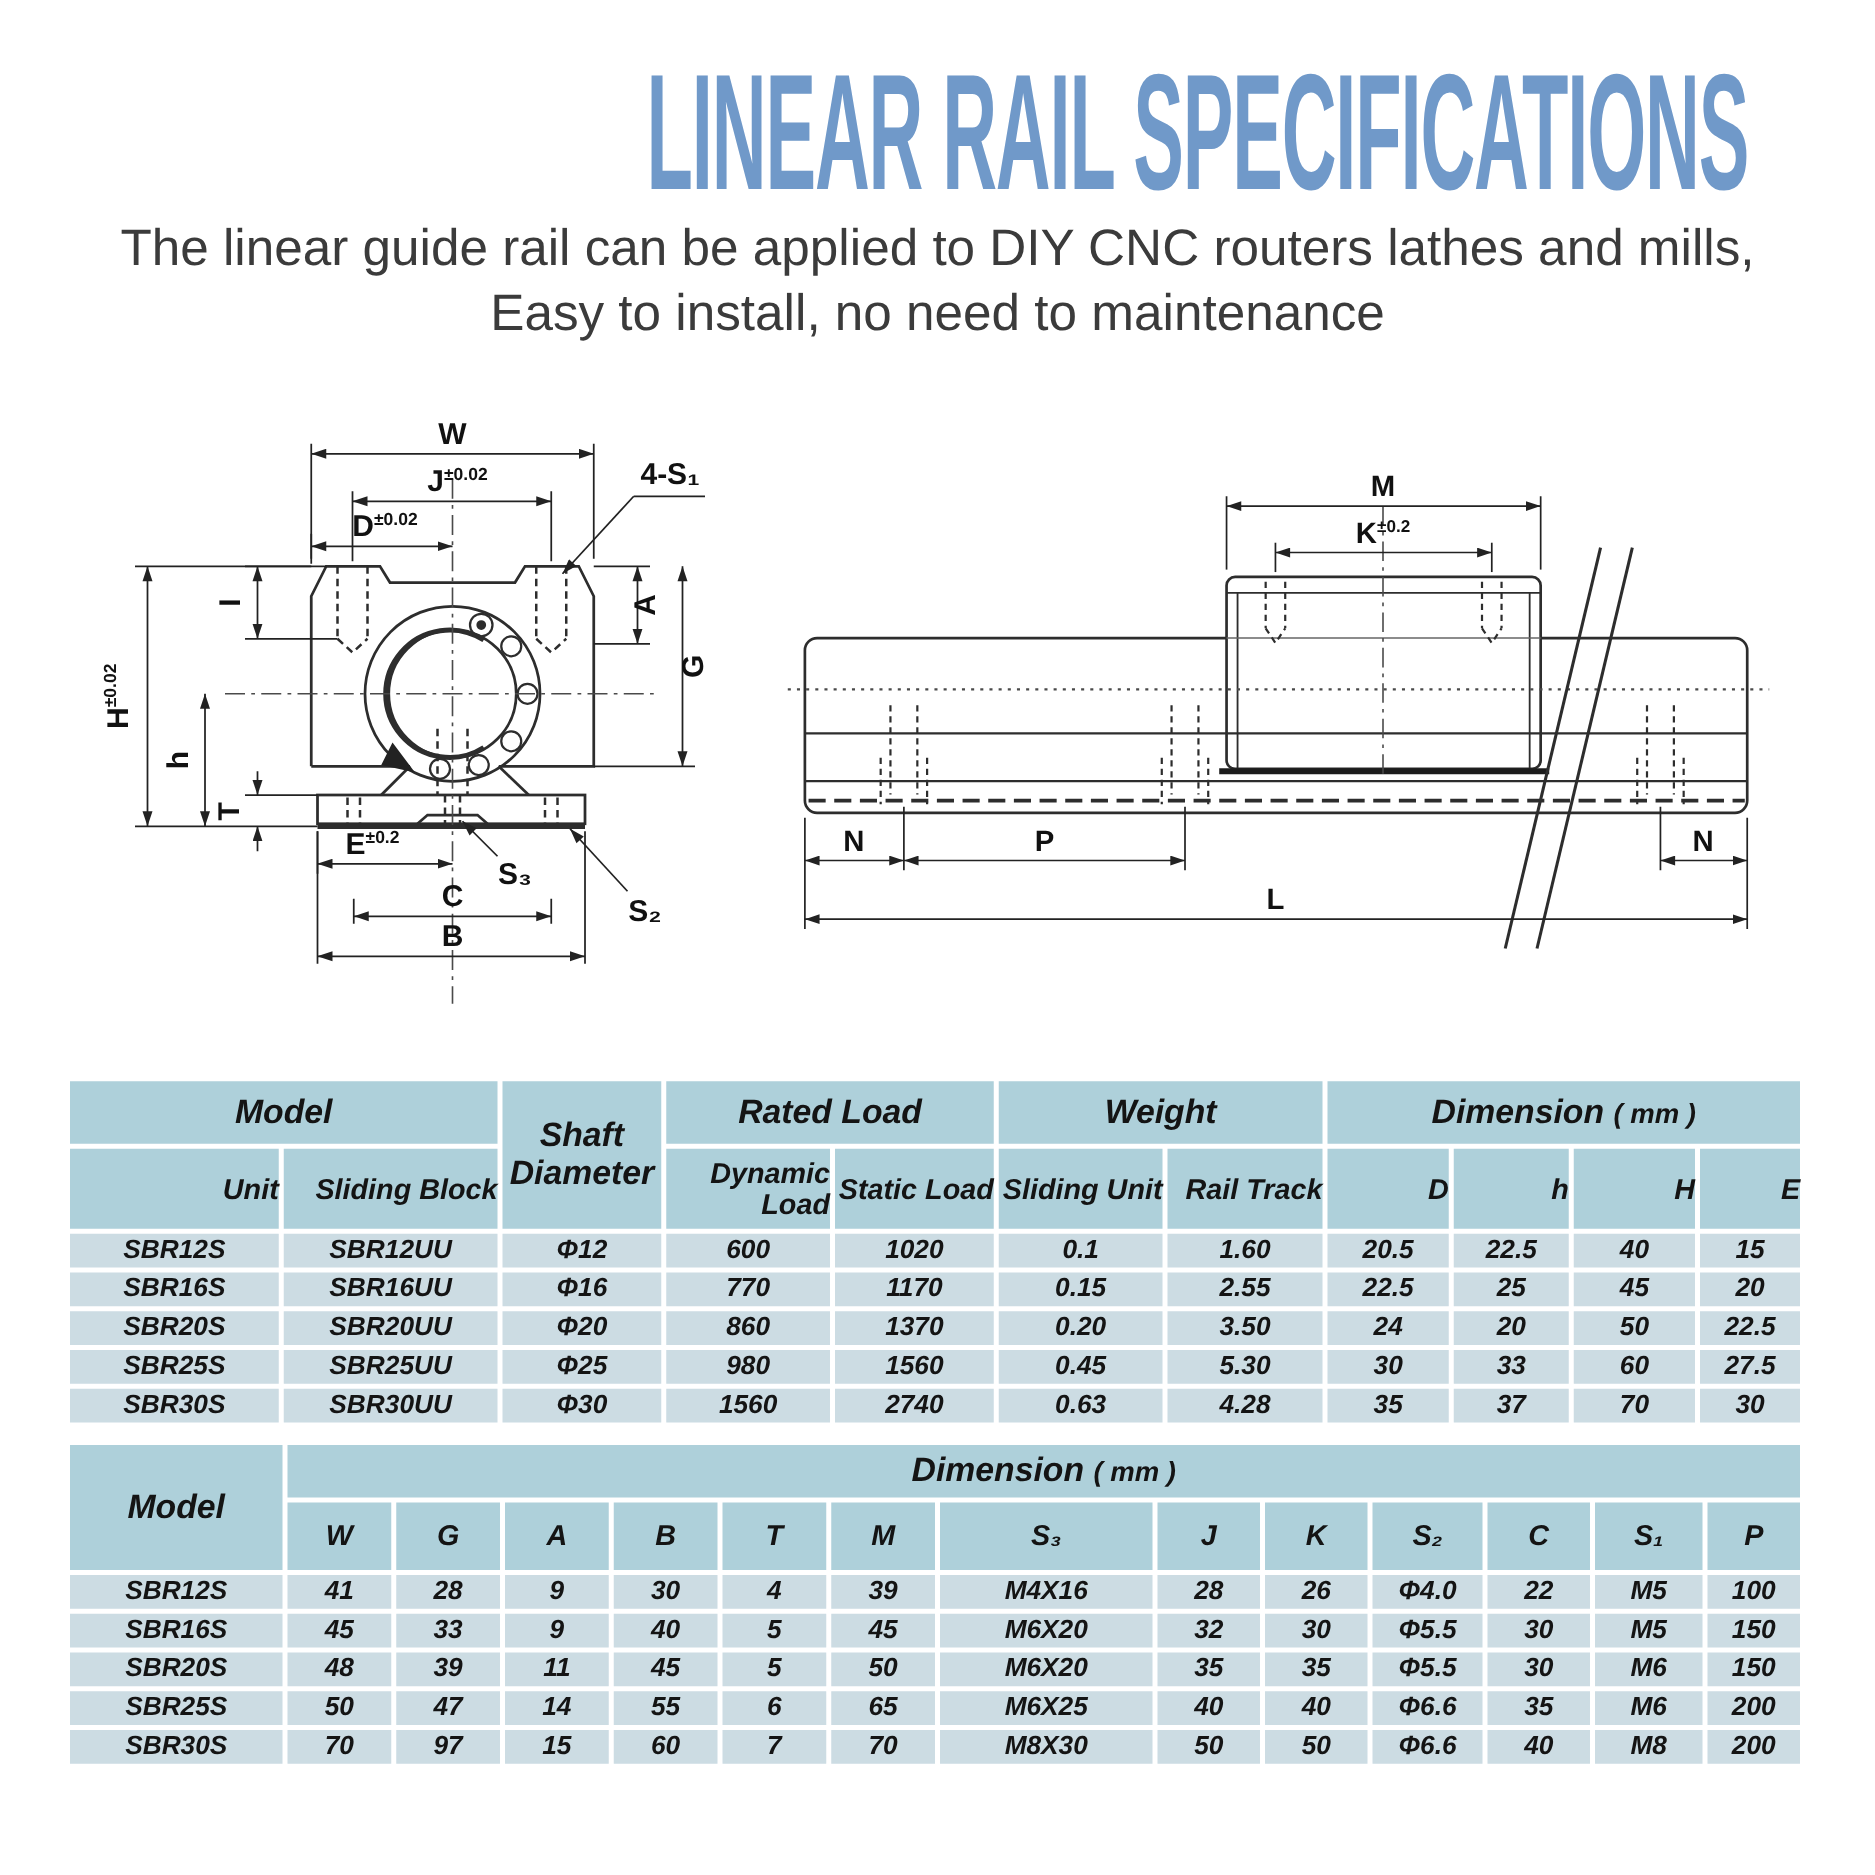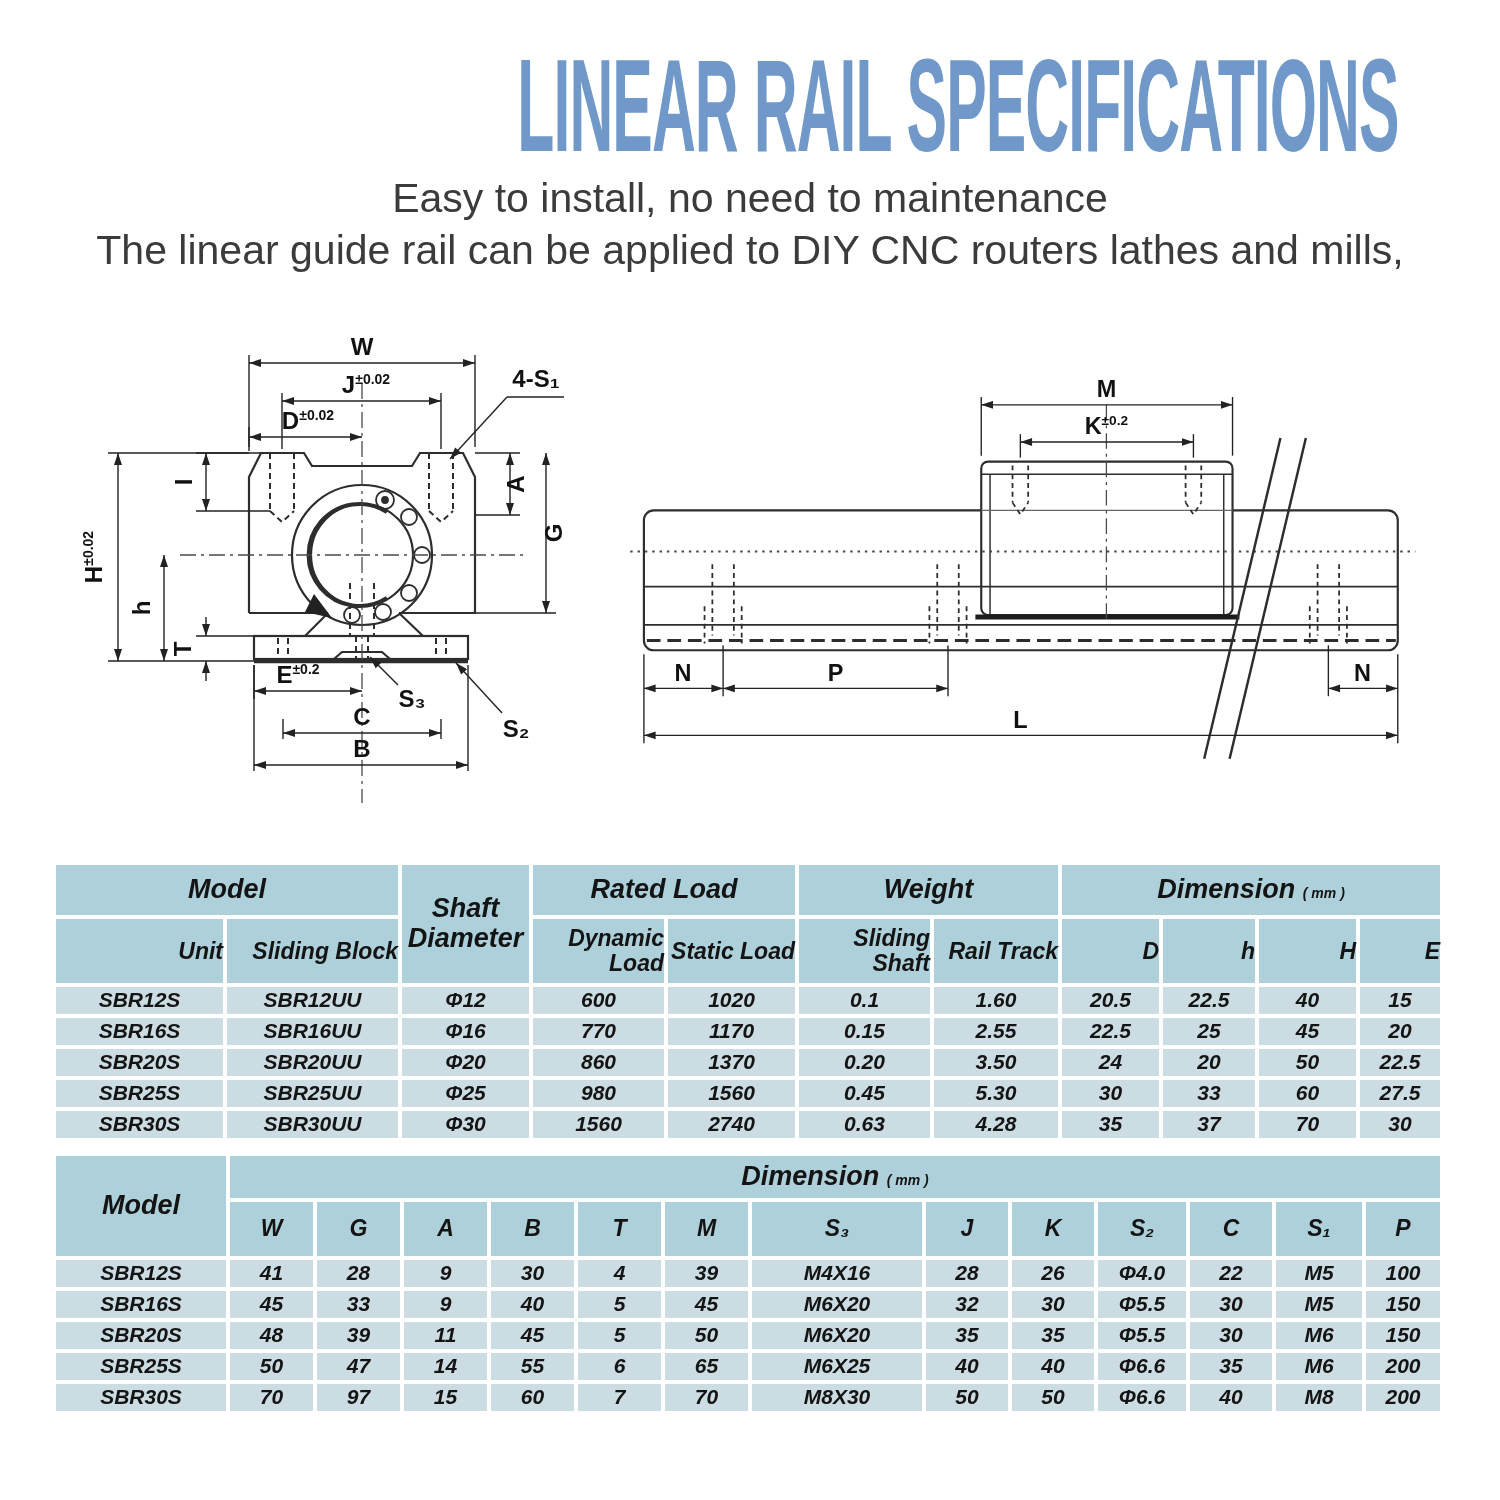--- a/index.html
+++ b/index.html
@@ -22,36 +22,36 @@
   .svg-side  { width:880px; height:470px; margin-top:14px; }
   svg text { font-family:"Liberation Sans","DejaVu Sans",sans-serif; }
 
   
   .tables { margin:30px 0 0 52px; width:1396px;font-style:italic; }
   table { border-collapse:separate; border-spacing:4px; table-layout:fixed; font-weight:700; }
   th { background:#aed0da; font-weight:700; }
   td { background:#ccdce3; text-align:center; font-size:21px; height:27px; }
   th.gh { font-size:27px; height:50px; line-height:1.1; }
   th.sh { font-size:23px; height:64px; line-height:1.08;text-align:right; }
-  .unit-small { font-size:14px; font-weight:700; }
+  .unit-small { font-size:22px; font-weight:700; }
   #spec-table { width:1392px; }
   #dim-table  { width:1392px; margin-top:10px; }
   #dim-table th.gh2 { font-size:27px; height:42px; }
   #dim-table th.sh2 { font-size:23px; height:54px; }
   #dim-table th.model2 { font-size:27px; }
 </style>
 </head>
 <body>
 
 <div class="page">
 
   <div class="header">
     <div><h1 class="title">LINEAR RAIL SPECIFICATIONS</h1></div>
+    <div class="subtitle">The linear guide rail can be applied to DIY CNC routers lathes and mills,</div>
     <div class="subtitle">Easy to install, no need to maintenance</div>
-    <div class="subtitle">The linear guide rail can be applied to DIY CNC routers lathes and mills,</div>
   </div>
 
   <div class="diagrams">
 
     <svg class="svg-front" viewBox="0 0 520 490">
       <defs>
         <marker id="fe" markerWidth="13" markerHeight="10" refX="12" refY="4" orient="auto" markerUnits="userSpaceOnUse">
             <path d="M0,0 L12,4 L0,8 Z" fill="#222"></path>
           </marker>
         <marker id="fs" markerWidth="13" markerHeight="10" refX="0" refY="4" orient="auto" markerUnits="userSpaceOnUse">
@@ -272,21 +272,21 @@
           <th class="gh" rowspan="2">Shaft Diameter</th>
           <th class="gh" colspan="2">Rated Load</th>
           <th class="gh" colspan="2">Weight</th>
           <th class="gh" colspan="4"><span>Dimension</span> <span class="unit-small">( mm )</span></th>
         </tr>
         <tr>
           <th class="sh">Unit</th>
           <th class="sh">Sliding Block</th>
           <th class="sh">Dynamic Load</th>
           <th class="sh">Static Load</th>
-          <th class="sh">Sliding Shaft</th>
+          <th class="sh">Sliding Unit</th>
           <th class="sh">Rail Track</th>
           <th class="sh">D</th>
           <th class="sh">h</th>
           <th class="sh">H</th>
           <th class="sh">E</th>
         </tr>
       </thead>
       <tbody>
         <tr>
             <td>SBR12S</td>

